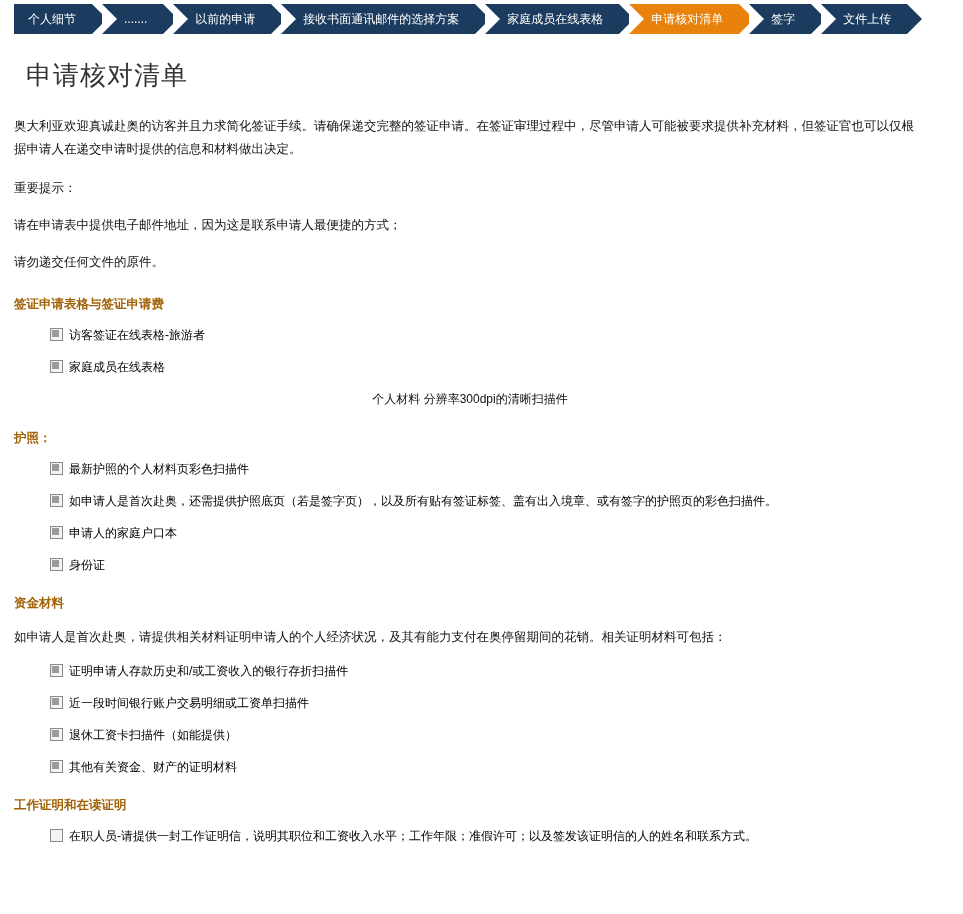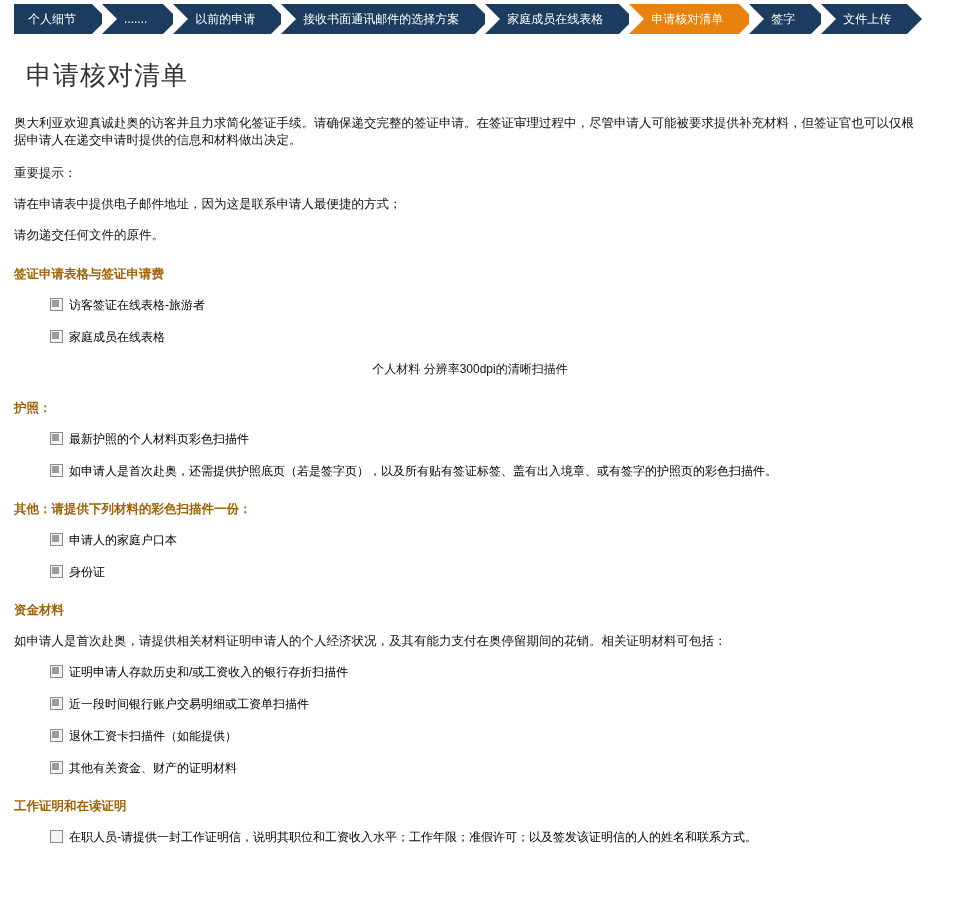--- a/index.html
+++ b/index.html
@@ -87,21 +87,21 @@
   }
   h1#page-title {
     font-size: 26px;
     font-weight: normal;
     color: #333333;
     margin: 12px 0 22px 12px;
     letter-spacing: 1px;
   }
   .para {
     font-size: 12.5px;
-    line-height: 17px;
+    line-height: 23px;
     color: #111111;
     margin: 0 0 16px 0;
   }
   .para.tight {
     margin-bottom: 14px;
     font-family: Liberation Serif, serif;
   }
   h2.section {
     font-size: 12.5px;
     font-weight: bold;
@@ -182,21 +182,20 @@
       <div class="note">个人材料 分辨率300dpi的清晰扫描件</div>
       <h2 class="section">护照：</h2>
       <div class="cb-row">
         <span class="cb checked"></span>
         <span class="cb-label">最新护照的个人材料页彩色扫描件</span>
       </div>
       <div class="cb-row">
         <span class="cb checked"></span>
         <span class="cb-label">如申请人是首次赴奥，还需提供护照底页（若是签字页），以及所有贴有签证标签、盖有出入境章、或有签字的护照页的彩色扫描件。</span>
       </div>
-      <h2 class="section">其他：请提供下列材料的彩色扫描件一份：</h2>
       <div class="cb-row">
         <span class="cb checked"></span>
         <span class="cb-label">申请人的家庭户口本</span>
       </div>
       <div class="cb-row">
         <span class="cb checked"></span>
         <span class="cb-label">身份证</span>
       </div>
       <h2 class="section">资金材料</h2>
       <p class="para tight">如申请人是首次赴奥，请提供相关材料证明申请人的个人经济状况，及其有能力支付在奥停留期间的花销。相关证明材料可包括：</p>

